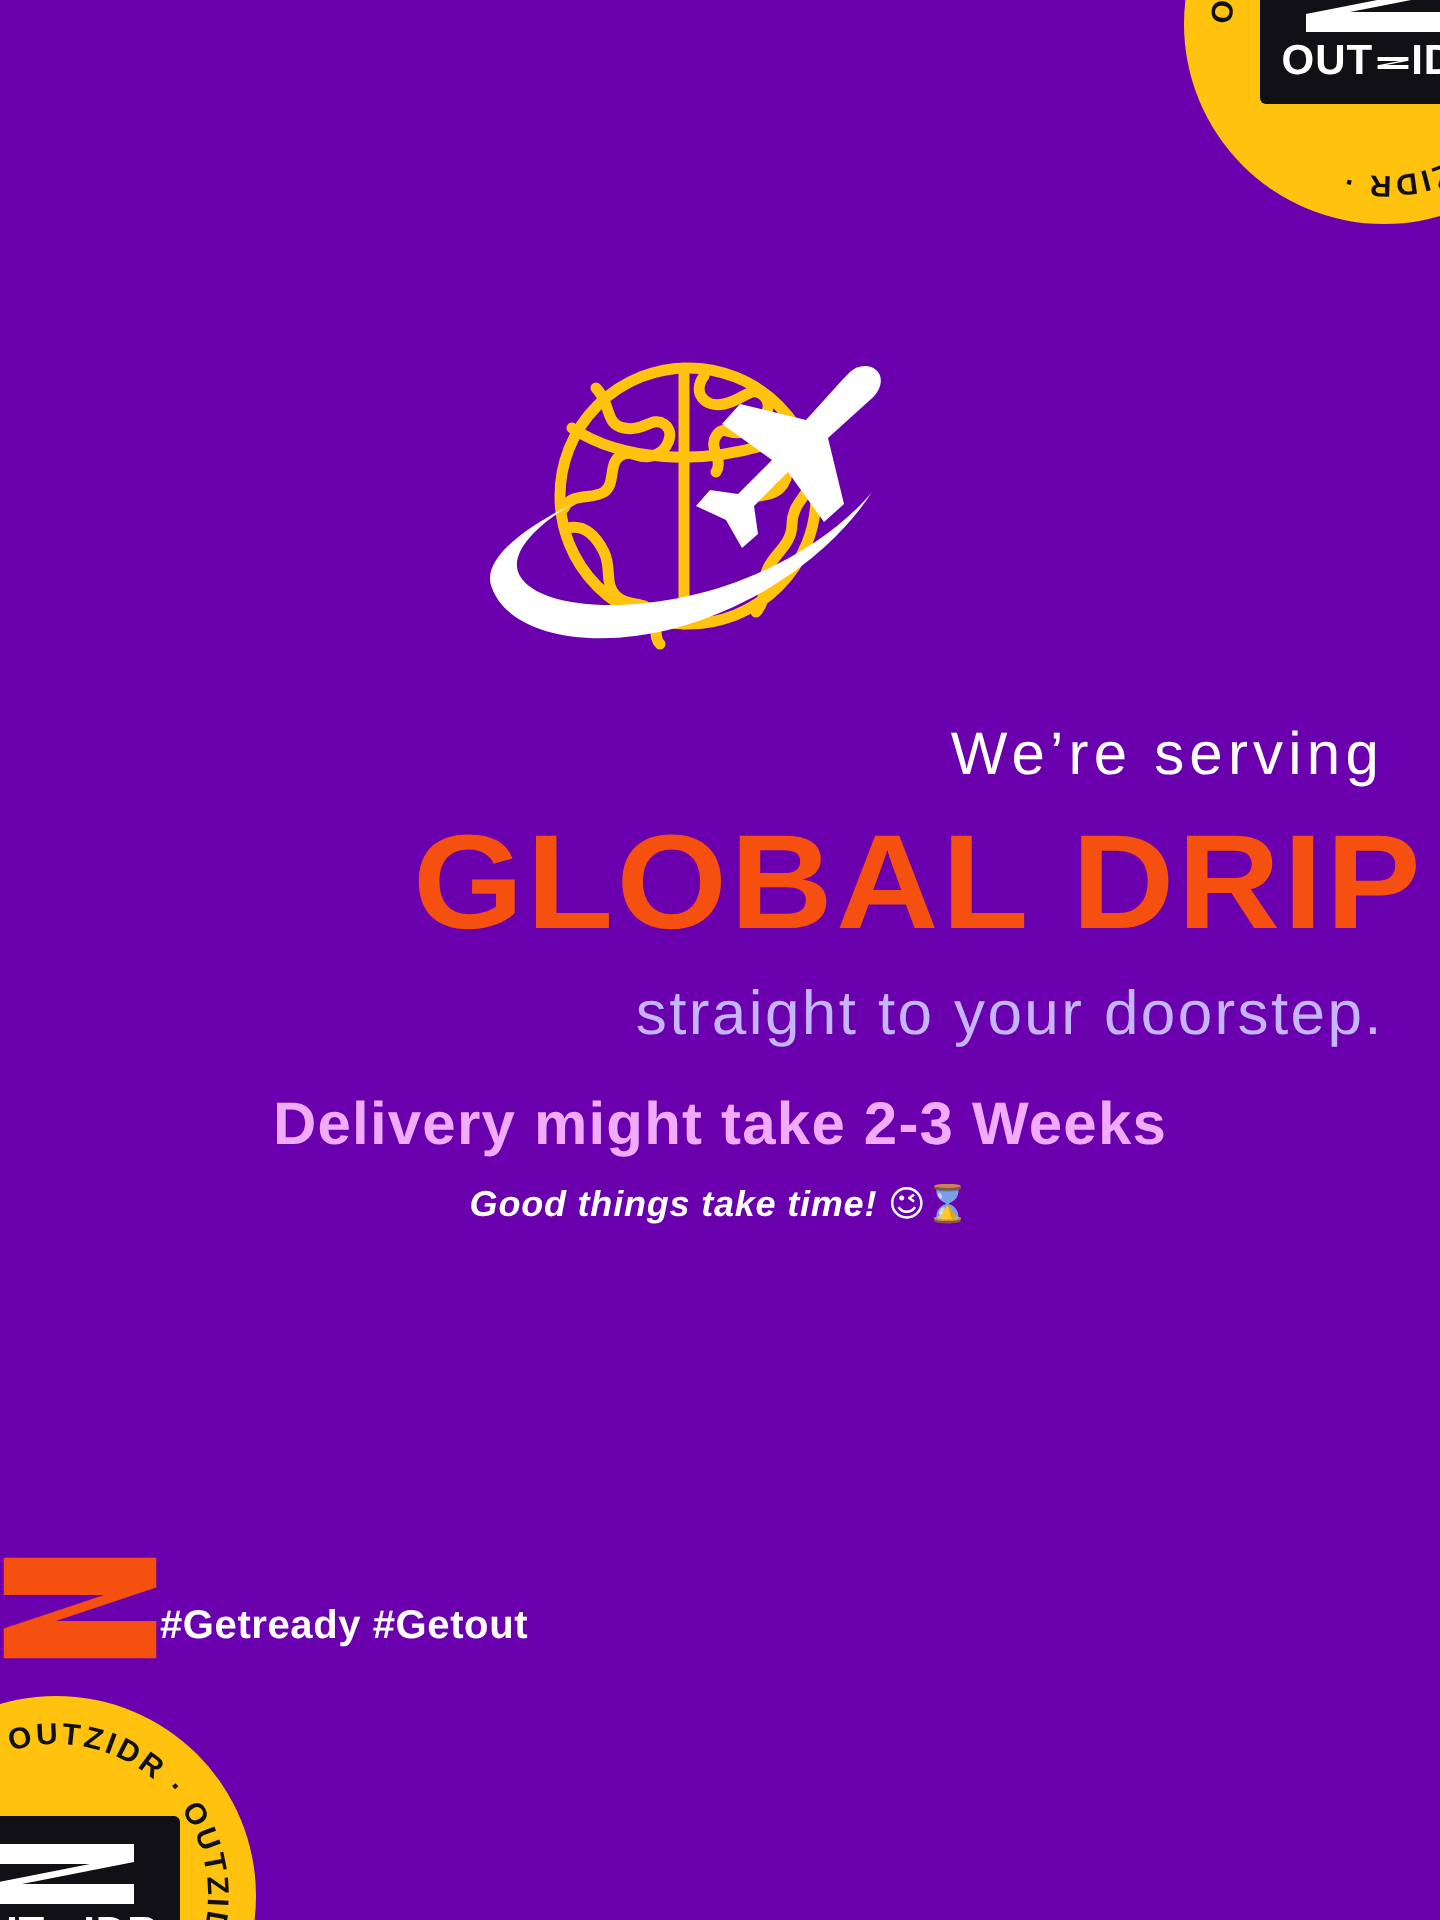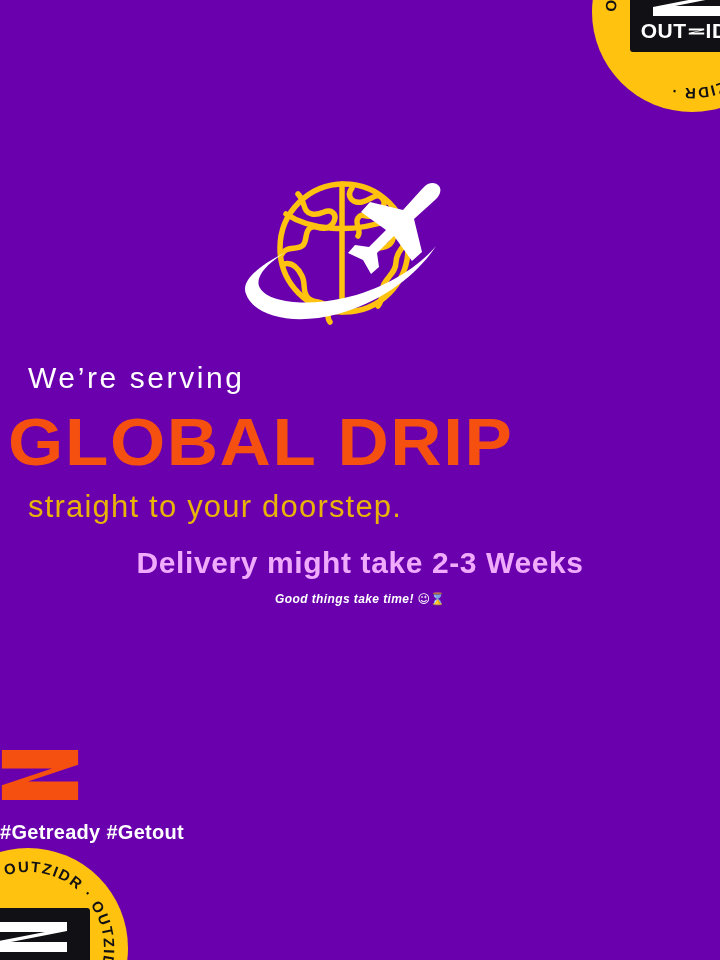--- a/index.html
+++ b/index.html
@@ -90,21 +90,21 @@
     justify-content: center;
   }
   .hero-art svg { display: block; }
 
   
   .copy {
     position: absolute;
     left: 0;
     right: 0;
     top: 362px;
-    text-align: left;
+    text-align: right;
     padding: 0 28px;
     box-sizing: border-box;
   }
   .eyebrow {
     color: #ffffff;
     font-size: 30px;
     font-weight: 300;
     letter-spacing: 2.6px;
     line-height: 1.05;
   }
@@ -112,21 +112,21 @@
     color: #F5500F;
     font-size: 67px;
     font-weight: 700;
     letter-spacing: 1.5px;
     line-height: 1.0;
     margin-top: 14px;
     transform: scaleX(1.06);
     font-stretch: condensed;
   }
   .subline {
-    color: #eab308;
+    color: #c4b5fd;
     font-size: 31px;
     font-weight: 300;
     letter-spacing: 1.2px;
     line-height: 1.05;
     margin-top: 16px;
   }
 
   .delivery {
     position: absolute;
     left: 0;
@@ -138,41 +138,41 @@
   }
   .delivery-main {
     color: #f0abfc;
     font-size: 30px;
     font-weight: 700;
     letter-spacing: 0.6px;
     line-height: 1.1;
   }
   .delivery-note {
     color: #ffffff;
-    font-size: 12px;
+    font-size: 18px;
     font-weight: 700;
     font-style: italic;
     letter-spacing: 0.4px;
     line-height: 1.1;
     margin-top: 14px;
   }
   .delivery-note .emoji {
     font-style: normal;
     font-family: "DejaVu Sans", sans-serif;
     letter-spacing: 0;
   }
 
   
   .footer {
     position: absolute;
     left: 0;
     right: 0;
-    top: 746px;
-    display: flex;
-    flex-direction: column;
+    top: 775px;
+    display: flex;
+    align-items: center;
   }
   .footer-z { width: 80px; height: 58px; display: block; }
   .footer-tag {
     margin-top: 18px;
     color: #ffffff;
     font-size: 20px;
     font-weight: 700;
     letter-spacing: 0.3px;
     line-height: 1;
   }

